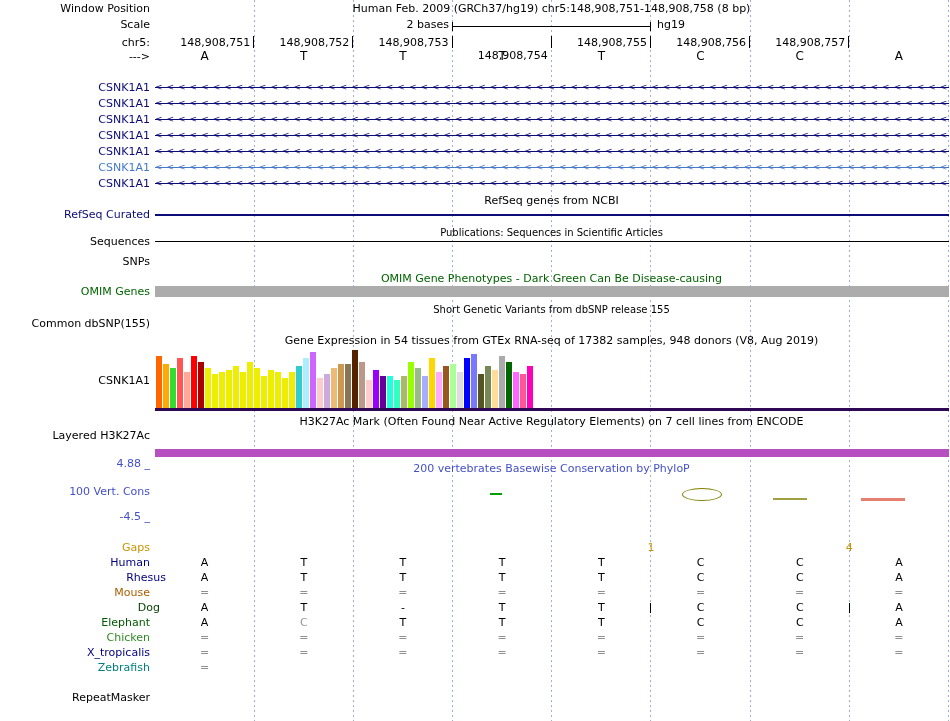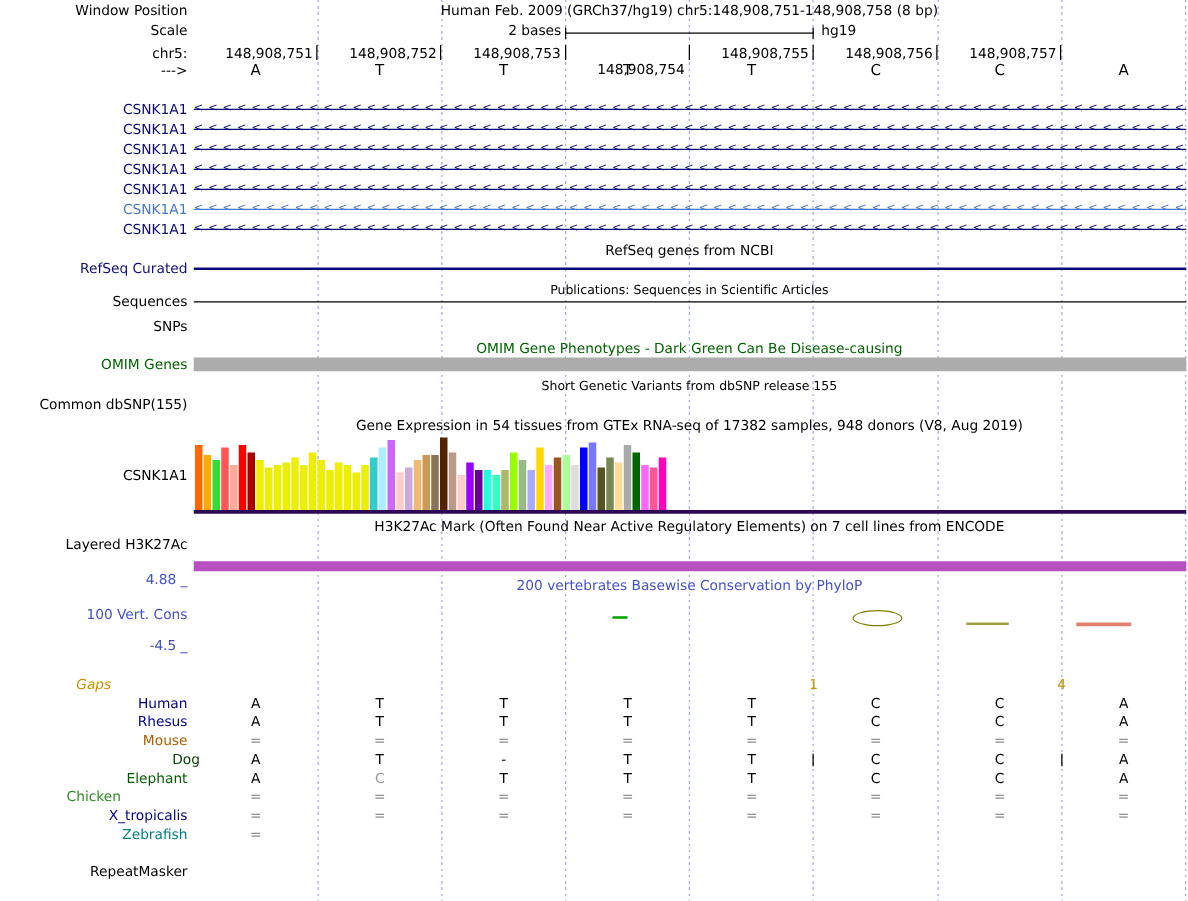--- a/index.html
+++ b/index.html
@@ -161,33 +161,33 @@
     <div class="abs" style="left: 506px; top: 362px; width: 6px; height: 46px; background: rgb(0, 102, 0); z-index: 1;"></div>
     <div class="abs" style="left: 513px; top: 372px; width: 6px; height: 36px; background: rgb(255, 102, 255); z-index: 1;"></div>
     <div class="abs" style="left: 520px; top: 374px; width: 6px; height: 34px; background: rgb(255, 85, 153); z-index: 1;"></div>
     <div class="abs" style="left: 527px; top: 366px; width: 6px; height: 42px; background: rgb(255, 0, 187); z-index: 1;"></div>
     <div class="abs" style="left: 155px; top: 408px; width: 793.5px; height: 3px; background: rgb(46, 8, 84); z-index: 1;"></div>
     <div class="abs" style="left: 155px; top: 449px; width: 793.5px; height: 8px; background: rgb(184, 79, 192); z-index: 1;"></div>
     <div class="abs" style="left: 490px; top: 493px; width: 12px; height: 2px; background: rgb(0, 160, 0); z-index: 1;"></div>
     <div class="abs" style="left: 682px; top: 488px; width: 38px; height: 11px; border: 1.5px solid rgb(128, 128, 0); border-radius: 50%; z-index: 1;"></div>
     <div class="abs" style="left: 773px; top: 498px; width: 34px; height: 2px; background: rgb(160, 160, 64); z-index: 1;"></div>
     <div class="abs" style="left: 861px; top: 498px; width: 44px; height: 3px; background: rgb(229, 128, 112); z-index: 1;"></div>
-    <div class="abs" style="left: 0px; top: 541px; width: 150px; text-align: center; color: rgb(199, 148, 0); z-index: 2; font-style: italic;">Gaps</div>
+    <div class="abs" style="left: 0px; top: 541px; width: 150px; text-align: right; color: rgb(199, 148, 0); z-index: 2;">Gaps</div>
     <div class="abs" style="left: 640.938px; top: 541px; width: 20px; text-align: center; color: rgb(199, 148, 0); z-index: 2;">1</div>
     <div class="abs" style="left: 839.312px; top: 541px; width: 20px; text-align: center; color: rgb(199, 148, 0); z-index: 2;">4</div>
     <div class="abs" style="left: 0px; top: 556px; width: 150px; text-align: right; color: rgb(0, 0, 128); z-index: 2;">Human</div>
     <div class="abs" style="left: 192.594px; top: 556px; width: 24px; text-align: center; color: rgb(0, 0, 0); z-index: 2;">A</div>
     <div class="abs" style="left: 291.781px; top: 556px; width: 24px; text-align: center; color: rgb(0, 0, 0); z-index: 2;">T</div>
     <div class="abs" style="left: 390.969px; top: 556px; width: 24px; text-align: center; color: rgb(0, 0, 0); z-index: 2;">T</div>
     <div class="abs" style="left: 490.156px; top: 556px; width: 24px; text-align: center; color: rgb(0, 0, 0); z-index: 2;">T</div>
     <div class="abs" style="left: 589.344px; top: 556px; width: 24px; text-align: center; color: rgb(0, 0, 0); z-index: 2;">T</div>
     <div class="abs" style="left: 688.531px; top: 556px; width: 24px; text-align: center; color: rgb(0, 0, 0); z-index: 2;">C</div>
     <div class="abs" style="left: 787.719px; top: 556px; width: 24px; text-align: center; color: rgb(0, 0, 0); z-index: 2;">C</div>
     <div class="abs" style="left: 886.906px; top: 556px; width: 24px; text-align: center; color: rgb(0, 0, 0); z-index: 2;">A</div>
-    <div class="abs" style="left: 0px; top: 571px; width: 150px; text-align: right; color: rgb(0, 0, 128); z-index: 2;">Rhesus</div>
+    <div class="abs" style="left: 16px; top: 571px; width: 150px; text-align: right; color: rgb(0, 0, 128); z-index: 2;">Rhesus</div>
     <div class="abs" style="left: 192.594px; top: 571px; width: 24px; text-align: center; color: rgb(0, 0, 0); z-index: 2;">A</div>
     <div class="abs" style="left: 291.781px; top: 571px; width: 24px; text-align: center; color: rgb(0, 0, 0); z-index: 2;">T</div>
     <div class="abs" style="left: 390.969px; top: 571px; width: 24px; text-align: center; color: rgb(0, 0, 0); z-index: 2;">T</div>
     <div class="abs" style="left: 490.156px; top: 571px; width: 24px; text-align: center; color: rgb(0, 0, 0); z-index: 2;">T</div>
     <div class="abs" style="left: 589.344px; top: 571px; width: 24px; text-align: center; color: rgb(0, 0, 0); z-index: 2;">T</div>
     <div class="abs" style="left: 688.531px; top: 571px; width: 24px; text-align: center; color: rgb(0, 0, 0); z-index: 2;">C</div>
     <div class="abs" style="left: 787.719px; top: 571px; width: 24px; text-align: center; color: rgb(0, 0, 0); z-index: 2;">C</div>
     <div class="abs" style="left: 886.906px; top: 571px; width: 24px; text-align: center; color: rgb(0, 0, 0); z-index: 2;">A</div>
     <div class="abs" style="left: 0px; top: 586px; width: 150px; text-align: right; color: rgb(168, 94, 0); z-index: 2;">Mouse</div>
     <div class="abs" style="left: 192.594px; top: 586px; width: 24px; text-align: center; color: rgb(143, 143, 143); z-index: 2;">=</div>
@@ -211,21 +211,21 @@
     <div class="abs" style="left: 848.812px; top: 603px; width: 1px; height: 10px; background: rgb(0, 0, 0); z-index: 2;"></div>
     <div class="abs" style="left: 0px; top: 616px; width: 150px; text-align: right; color: rgb(0, 90, 0); z-index: 2;">Elephant</div>
     <div class="abs" style="left: 192.594px; top: 616px; width: 24px; text-align: center; color: rgb(0, 0, 0); z-index: 2;">A</div>
     <div class="abs" style="left: 291.781px; top: 616px; width: 24px; text-align: center; color: rgb(154, 154, 154); z-index: 2;">C</div>
     <div class="abs" style="left: 390.969px; top: 616px; width: 24px; text-align: center; color: rgb(0, 0, 0); z-index: 2;">T</div>
     <div class="abs" style="left: 490.156px; top: 616px; width: 24px; text-align: center; color: rgb(0, 0, 0); z-index: 2;">T</div>
     <div class="abs" style="left: 589.344px; top: 616px; width: 24px; text-align: center; color: rgb(0, 0, 0); z-index: 2;">T</div>
     <div class="abs" style="left: 688.531px; top: 616px; width: 24px; text-align: center; color: rgb(0, 0, 0); z-index: 2;">C</div>
     <div class="abs" style="left: 787.719px; top: 616px; width: 24px; text-align: center; color: rgb(0, 0, 0); z-index: 2;">C</div>
     <div class="abs" style="left: 886.906px; top: 616px; width: 24px; text-align: center; color: rgb(0, 0, 0); z-index: 2;">A</div>
-    <div class="abs" style="left: 0px; top: 631px; width: 150px; text-align: center; color: rgb(46, 139, 34); z-index: 2;">Chicken</div>
+    <div class="abs" style="left: 0px; top: 631px; width: 150px; text-align: right; color: rgb(46, 139, 34); z-index: 2;">Chicken</div>
     <div class="abs" style="left: 192.594px; top: 631px; width: 24px; text-align: center; color: rgb(143, 143, 143); z-index: 2;">=</div>
     <div class="abs" style="left: 291.781px; top: 631px; width: 24px; text-align: center; color: rgb(143, 143, 143); z-index: 2;">=</div>
     <div class="abs" style="left: 390.969px; top: 631px; width: 24px; text-align: center; color: rgb(143, 143, 143); z-index: 2;">=</div>
     <div class="abs" style="left: 490.156px; top: 631px; width: 24px; text-align: center; color: rgb(143, 143, 143); z-index: 2;">=</div>
     <div class="abs" style="left: 589.344px; top: 631px; width: 24px; text-align: center; color: rgb(143, 143, 143); z-index: 2;">=</div>
     <div class="abs" style="left: 688.531px; top: 631px; width: 24px; text-align: center; color: rgb(143, 143, 143); z-index: 2;">=</div>
     <div class="abs" style="left: 787.719px; top: 631px; width: 24px; text-align: center; color: rgb(143, 143, 143); z-index: 2;">=</div>
     <div class="abs" style="left: 886.906px; top: 631px; width: 24px; text-align: center; color: rgb(143, 143, 143); z-index: 2;">=</div>
     <div class="abs" style="left: 0px; top: 646px; width: 150px; text-align: right; color: rgb(0, 0, 128); z-index: 2;">X_tropicalis</div>
     <div class="abs" style="left: 192.594px; top: 646px; width: 24px; text-align: center; color: rgb(143, 143, 143); z-index: 2;">=</div>

